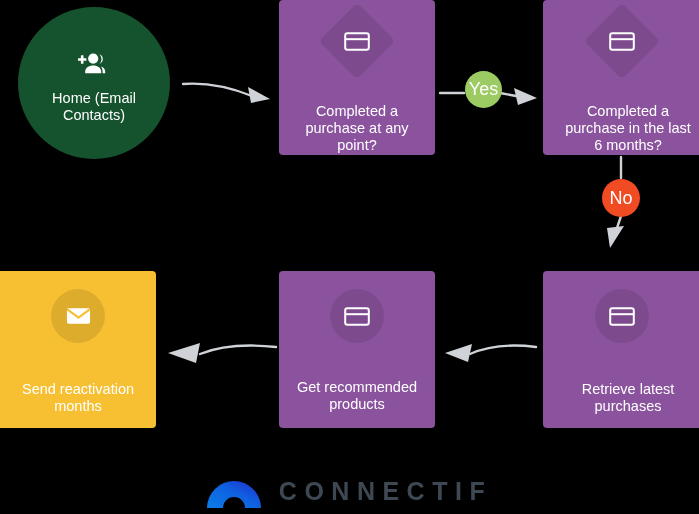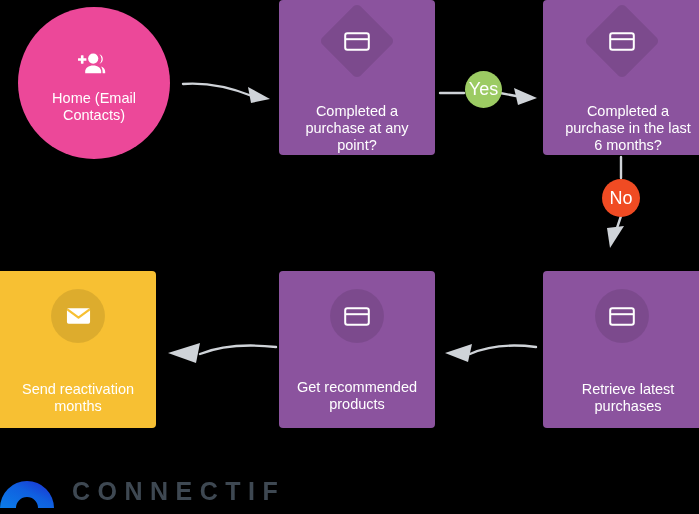--- a/index.html
+++ b/index.html
@@ -24,21 +24,21 @@
     align-items: center;
     justify-content: flex-start;
     gap: 24px;
   }
   .node-purple { background: #8b539e; }
   .node-orange { background: #f7c033; }
 
   .node-circle {
     position: absolute;
     border-radius: 50%;
-    background: #ec4899;
+    background: #14532d;
     display: flex;
     flex-direction: column;
     align-items: center;
     justify-content: center;
   }
 
   
   .icon-wrap {
     position: relative;
     width: 54px; height: 54px;
@@ -93,20 +93,21 @@
   .conn svg { display: block; overflow: visible; }
 
   
   #logo {
     position: absolute;
     left: 0; right: 0;
     bottom: 0;
     height: 46px;
     display: flex;
     align-items: center;
+    justify-content: center;
     gap: 14px;
   }
   #logo-text {
     color: #3e4852;
     font-size: 25px;
     letter-spacing: 7.5px;
     font-weight: 600;
     line-height: 1;
     padding-left: 4px;
   }

